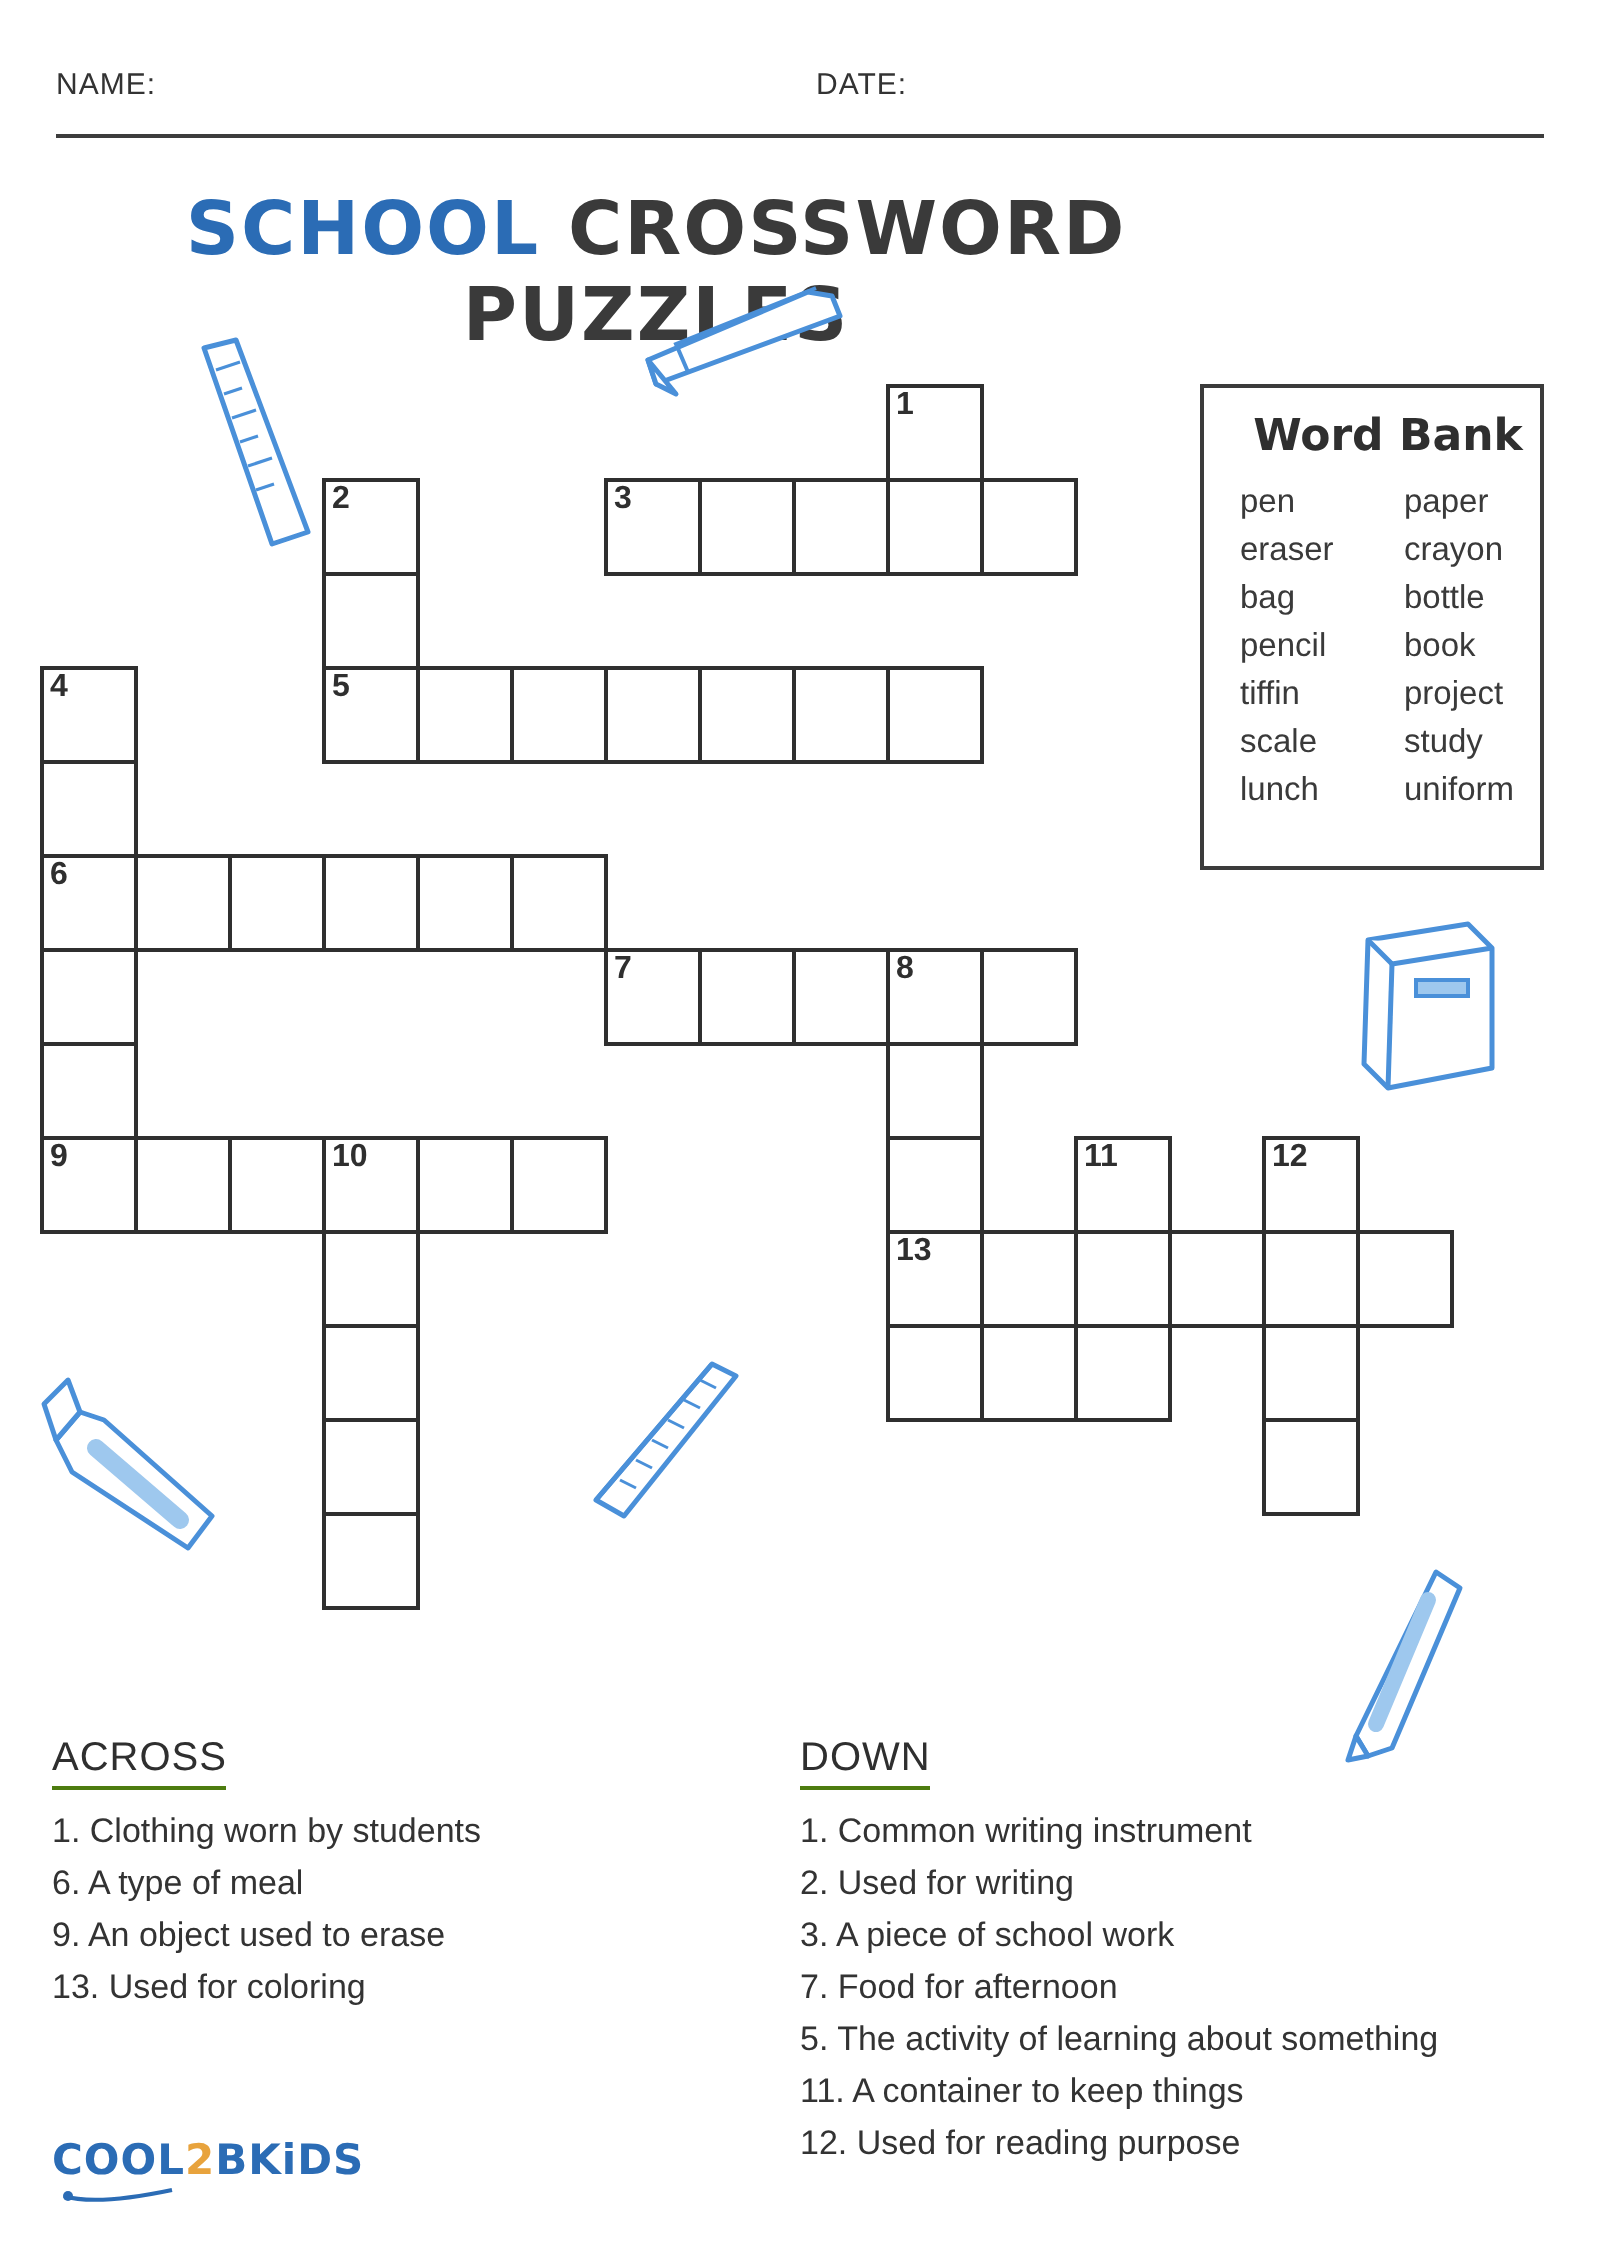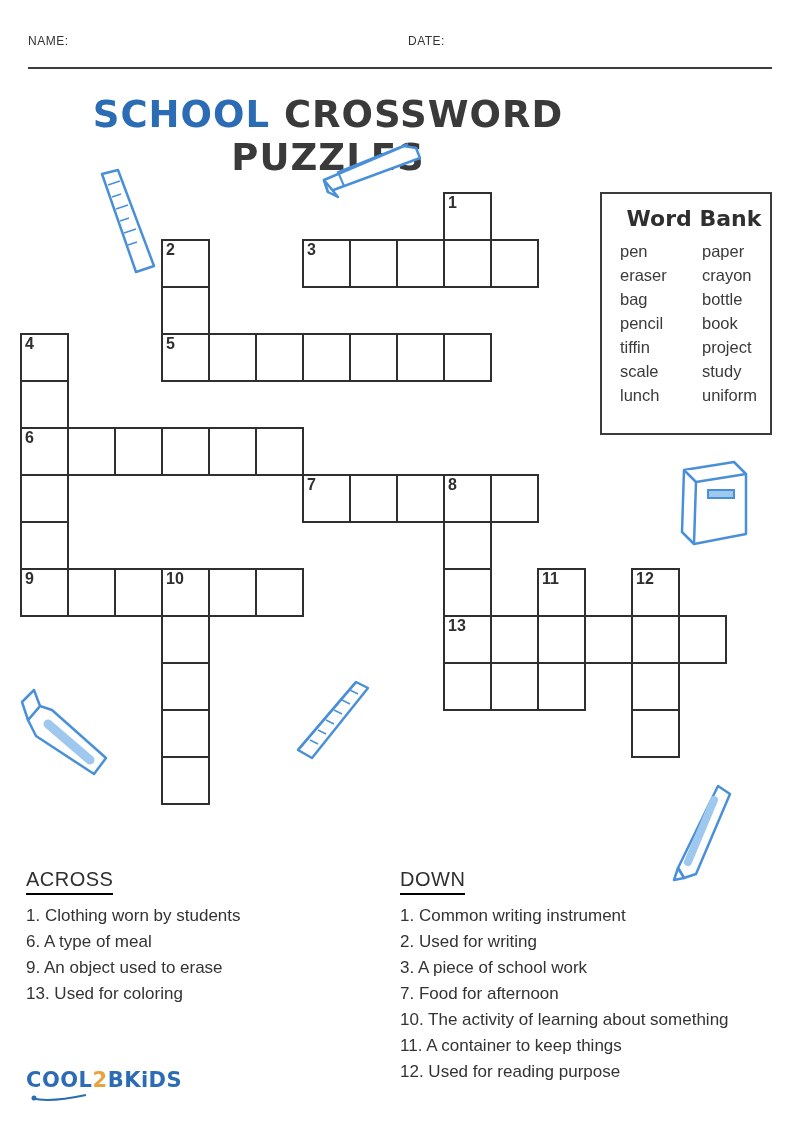--- a/index.html
+++ b/index.html
@@ -17,21 +17,21 @@
   }
 
   
   .header-row {
     position: absolute;
     top: 34px;
     left: 28px;
     width: 744px;
     display: flex;
     align-items: baseline;
-    font-size: 12px;
+    font-size: 15px;
     letter-spacing: 0.5px;
     color: #333;
   }
   .header-name { width: 380px; }
   .header-date { }
   .header-rule {
     position: absolute;
     top: 67px;
     left: 28px;
     width: 744px;
@@ -114,21 +114,21 @@
     width: 748px;
     display: flex;
   }
   .clue-col { width: 374px; }
   .clue-col.right { width: 374px; }
   .clue-head {
     font-size: 20px;
     letter-spacing: 0.5px;
     color: #2f2f2f;
     display: inline-block;
-    border-bottom: 2px solid #000000;
+    border-bottom: 2px solid #4d7c0f;
     padding-bottom: 2px;
     margin-bottom: 8px;
   }
   .clue-list {
     list-style: none;
     margin: 0;
     padding: 0;
     font-size: 17px;
     line-height: 26px;
     color: #333;
@@ -352,21 +352,21 @@
       <li>13. Used for coloring</li>
     </ul>
   </div>
   <div class="clue-col right">
     <div class="clue-head">DOWN</div>
     <ul class="clue-list">
       <li>1. Common writing instrument</li>
       <li>2. Used for writing</li>
       <li>3. A piece of school work</li>
       <li>7. Food for afternoon</li>
-      <li>10. The activity of learning about something</li>
+      <li>5. The activity of learning about something</li>
       <li>11. A container to keep things</li>
       <li>12. Used for reading purpose</li>
     </ul>
   </div>
 </div>
 
 <div class="logo">
   <span>COOL</span><span class="two">2</span><span>BKiDS</span>
 </div>
 <svg class="logo-swoosh" viewBox="0 0 60 10">

